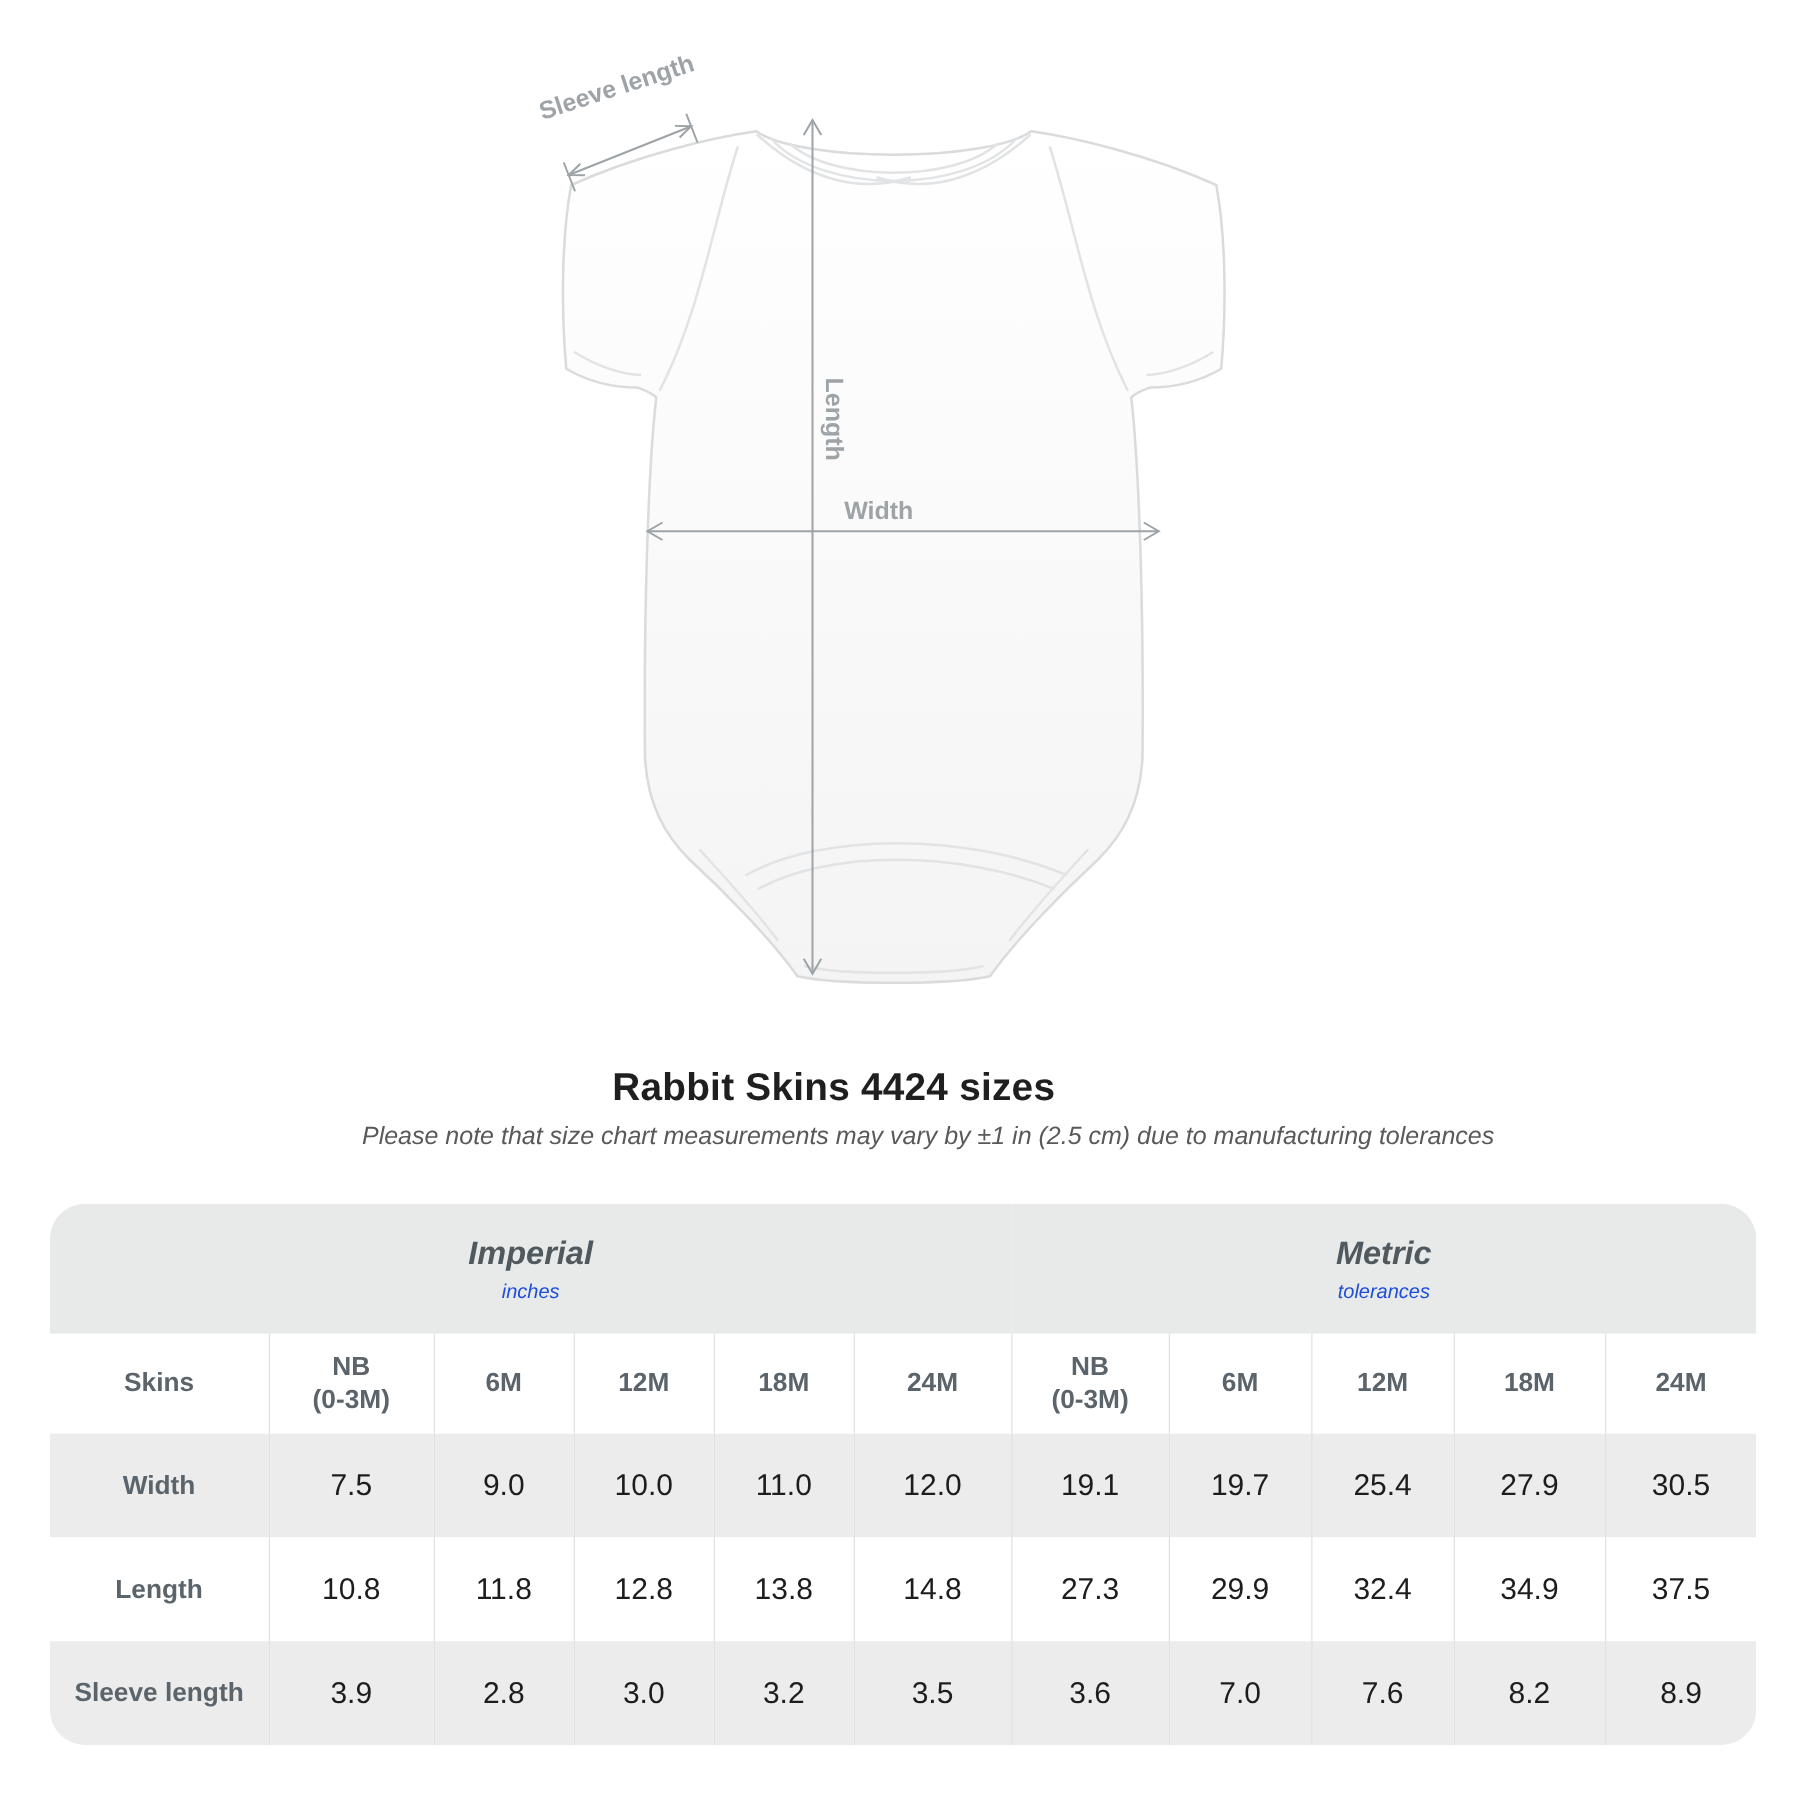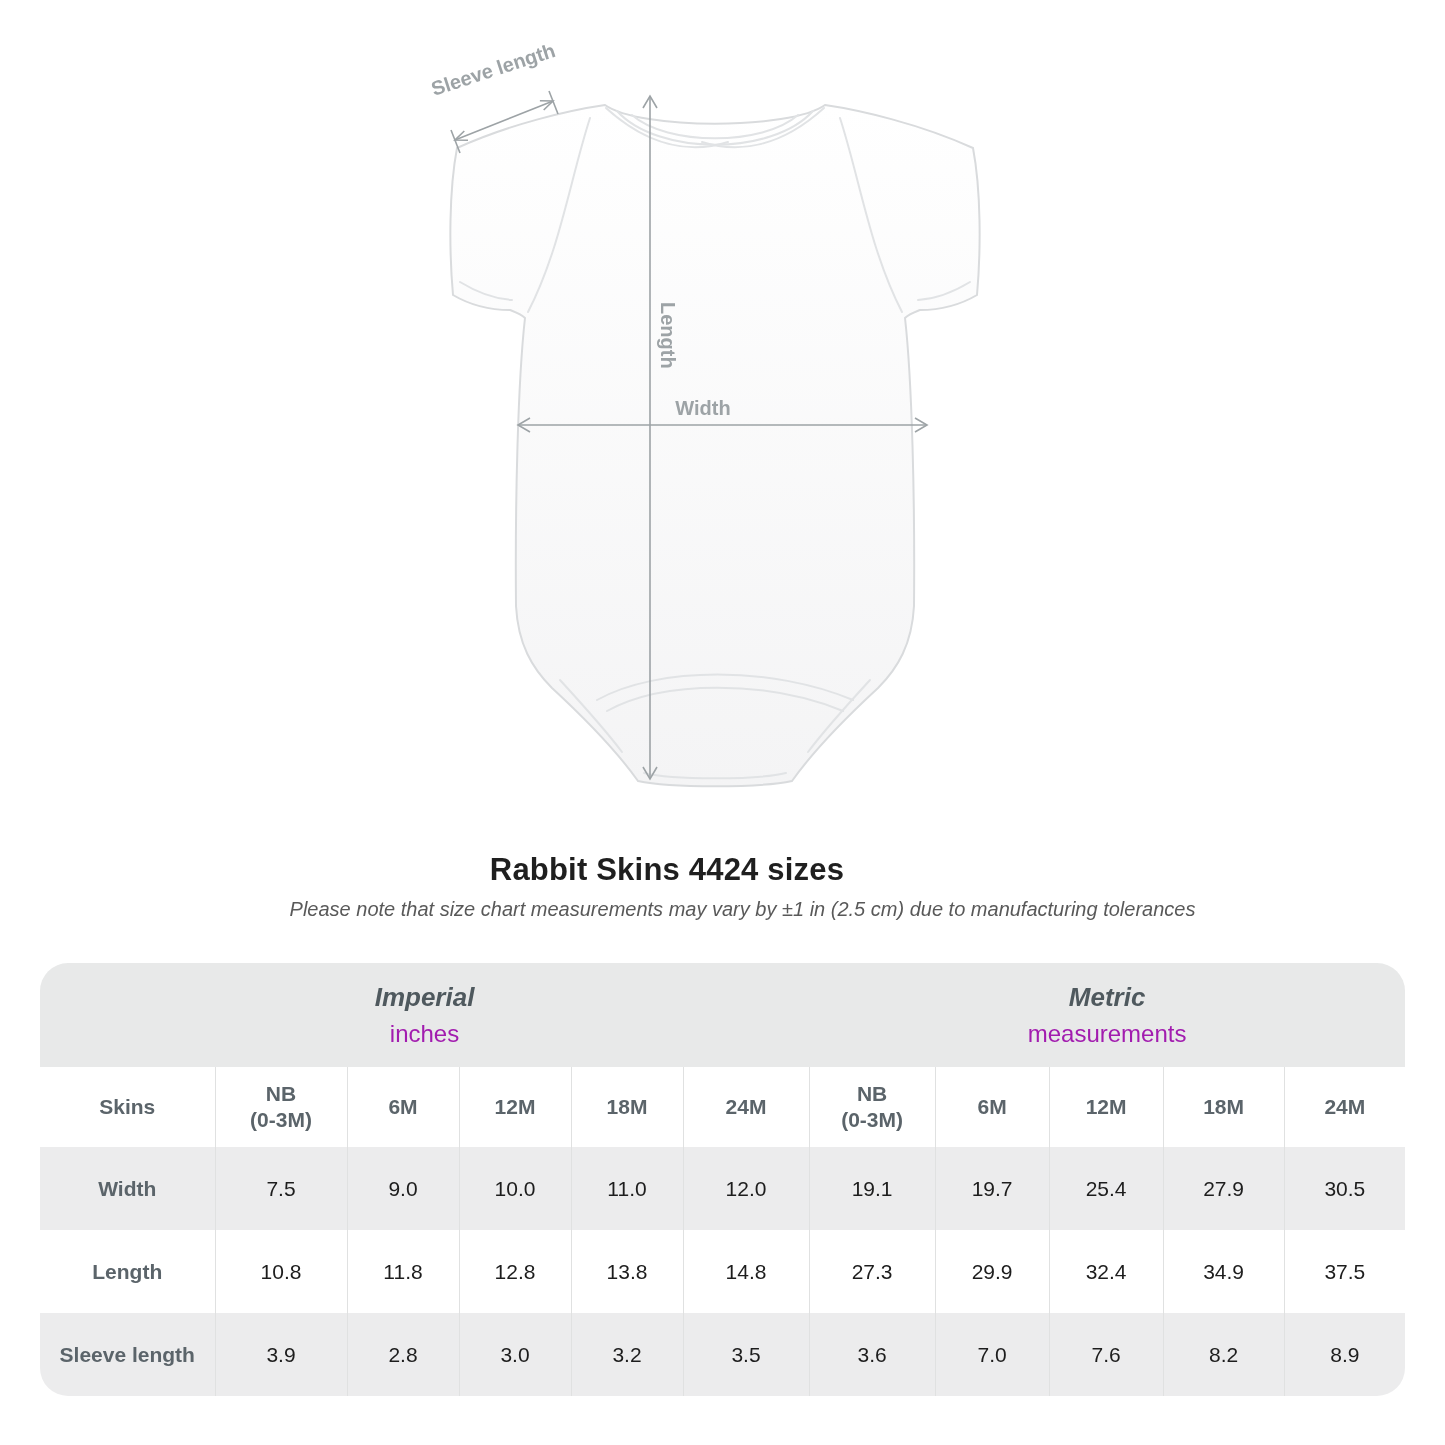--- a/index.html
+++ b/index.html
@@ -20,32 +20,32 @@
 
   .table-wrap {
     position:absolute; left:40px; top:963px; width:1365px;
     border-radius:28px; overflow:hidden;
   }
   table.size-table { width:100%; border-collapse:collapse; table-layout:fixed; }
   table.size-table td { text-align:center; vertical-align:middle; padding:0; }
 
   tr.group-row td { background:#e8e9e9; height:104px; }
   .group-name { font-size:26px; font-weight:bold; font-style:italic; color:#4f595e; }
-  .group-unit { font-size:24px; color:#a21caf; margin-top:7px; }
+  .group-unit { font-size:16px; font-style:italic; color:#1d4ed8; margin-top:7px; }
 
   tr.head-row td { height:80px; background:#ffffff; }
   tr.head-row td + td { border-left:1px solid #e0e1e1; }
   .col-head { font-weight:bold; font-size:21px; color:#5b646a; line-height:1.25; }
   .col-head span { display:block; }
 
   tr.data-row td { height:83px; background:#ffffff; }
   tr.data-row td + td { border-left:1px solid #e0e1e1; }
   tr.data-row.stripe td { background:#ececed; }
   .row-label { font-weight:bold; font-size:21px; color:#5b646a; }
-  .val { font-size:21px; color:#1d1d1d; }
+  .val { font-size:24px; color:#1d1d1d; }
 
   .garment-outline { fill:url(#bodyfill); stroke:#d9dbdd; stroke-width:2; }
   .garment-detail { fill:none; stroke:#e1e3e5; stroke-width:2; stroke-linecap:round; }
   .dim { stroke:#9da3a6; fill:none; stroke-width:1.6; }
   .dim-label { fill:#9da3a6; font-weight:bold; font-size:20px; font-family:"Liberation Sans", sans-serif; }
 </style>
 </head>
 <body>
 
 <div class="stage">
@@ -132,21 +132,21 @@
           <col style="width:121px">
       </colgroup>
       <tbody>
         <tr class="group-row">
           <td colspan="6">
             <div class="group-name">Imperial</div>
             <div class="group-unit">inches</div>
           </td>
           <td colspan="5">
             <div class="group-name">Metric</div>
-            <div class="group-unit">measurements</div>
+            <div class="group-unit">tolerances</div>
           </td>
         </tr>
 
         <tr class="head-row">
           <td class="row-label">Skins</td>
           <td class="col-head">
               <span>NB</span>
               <span>(0-3M)</span>
             </td>
           <td class="col-head">

